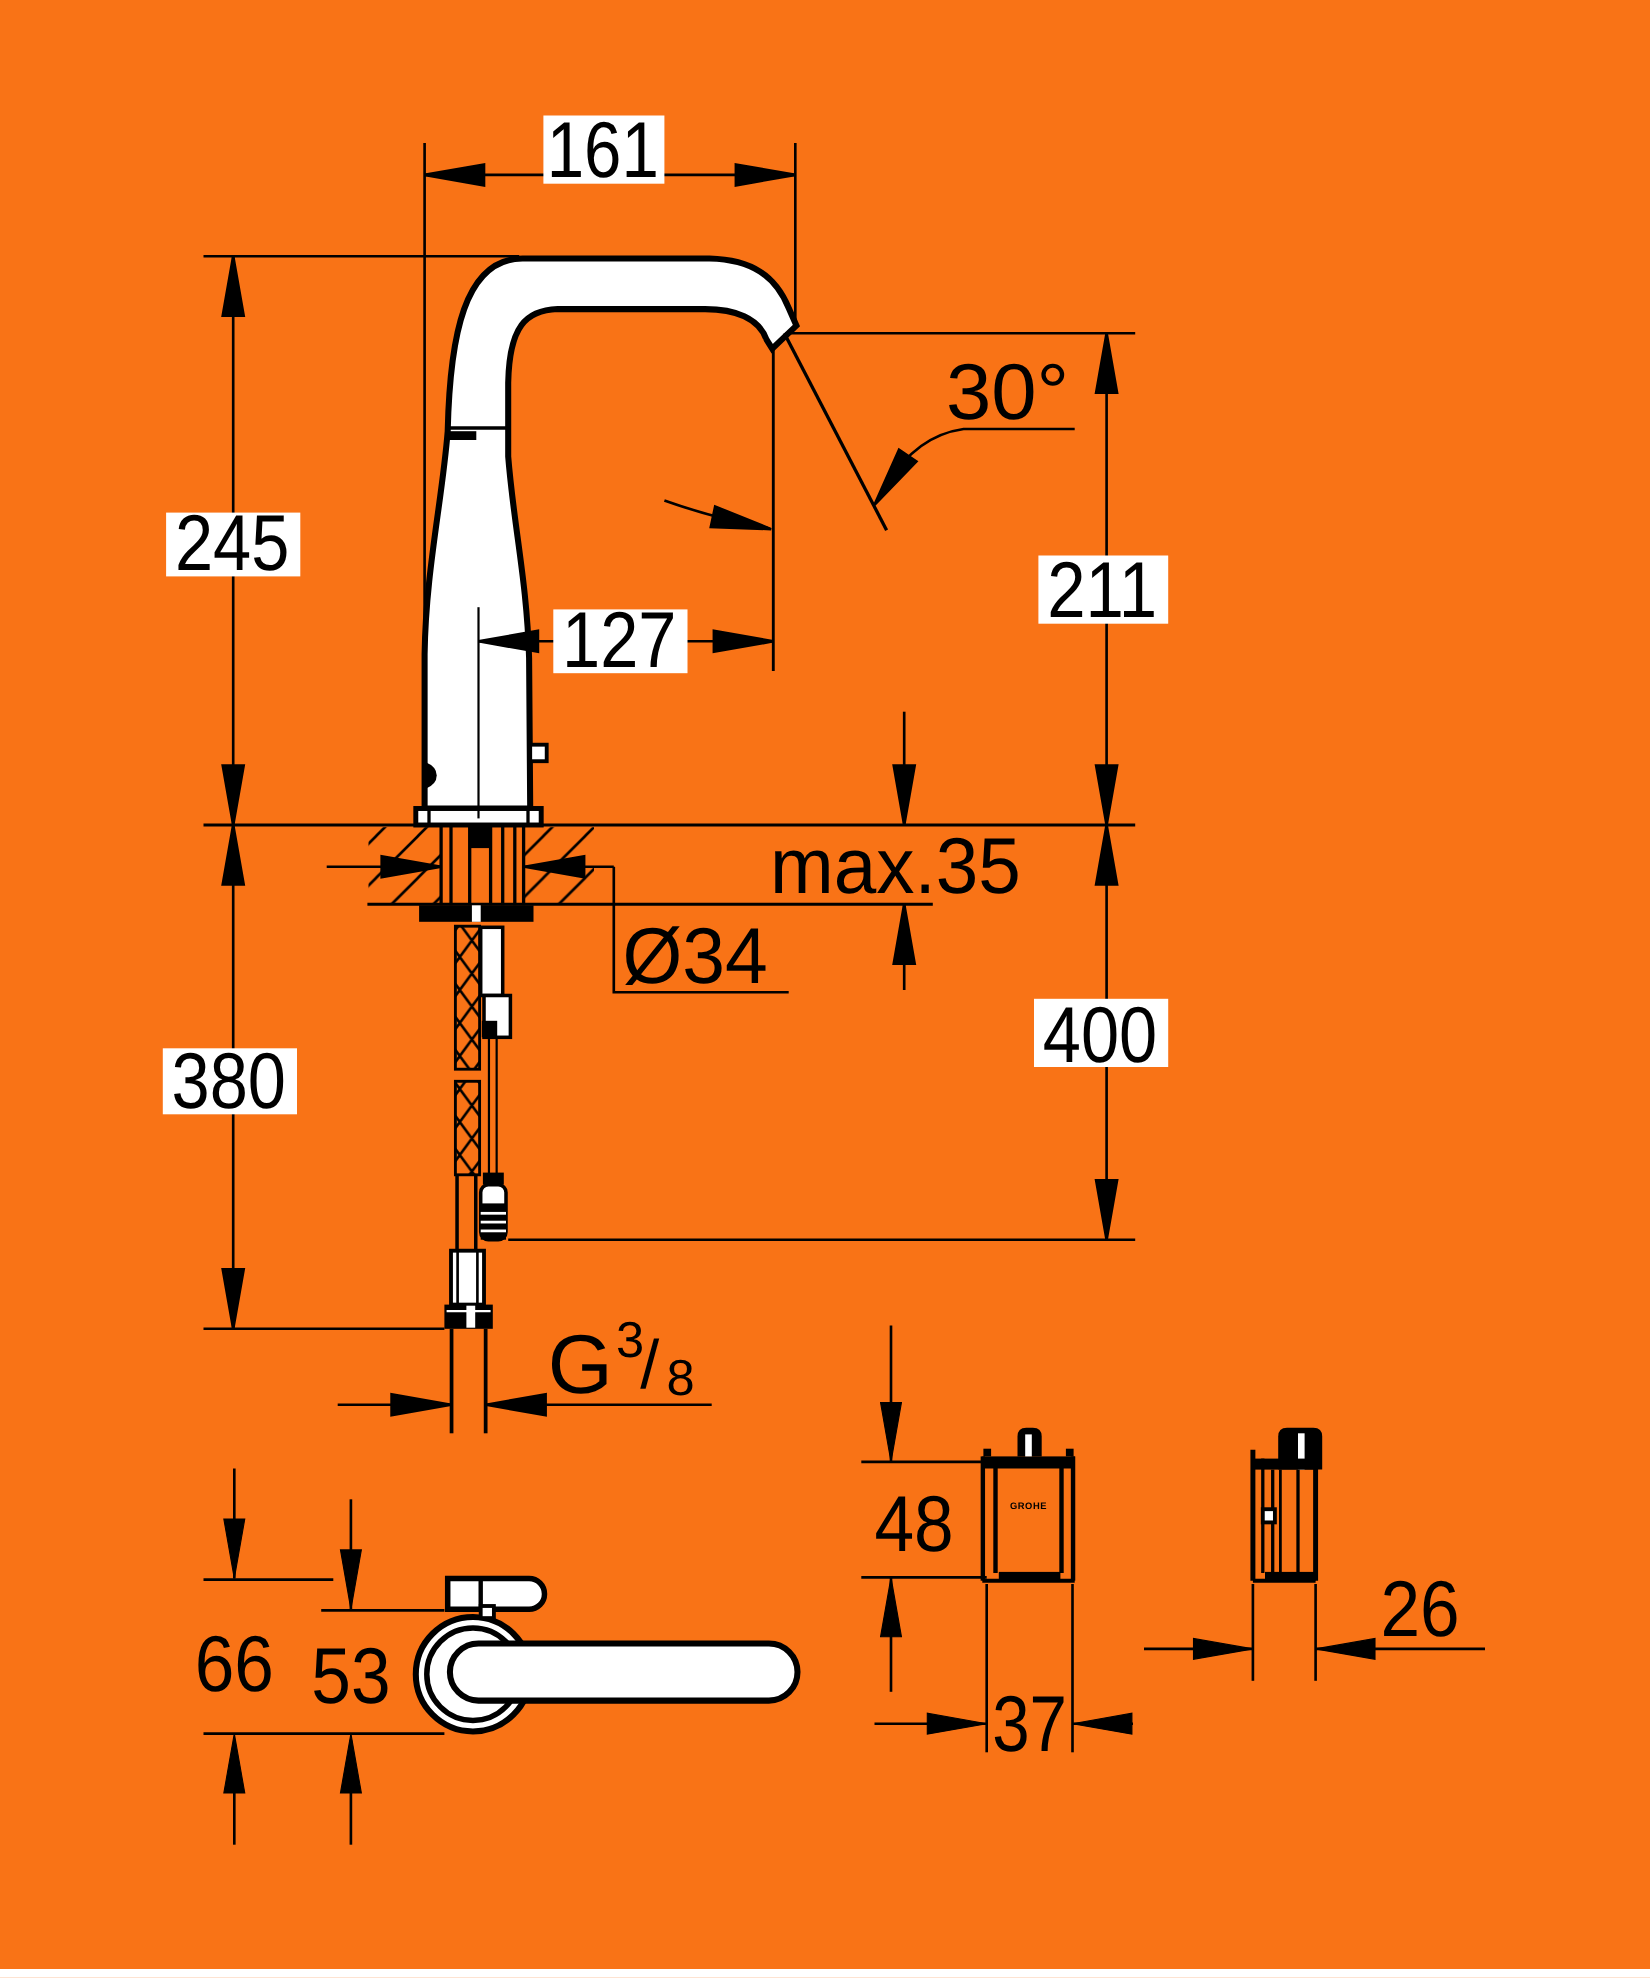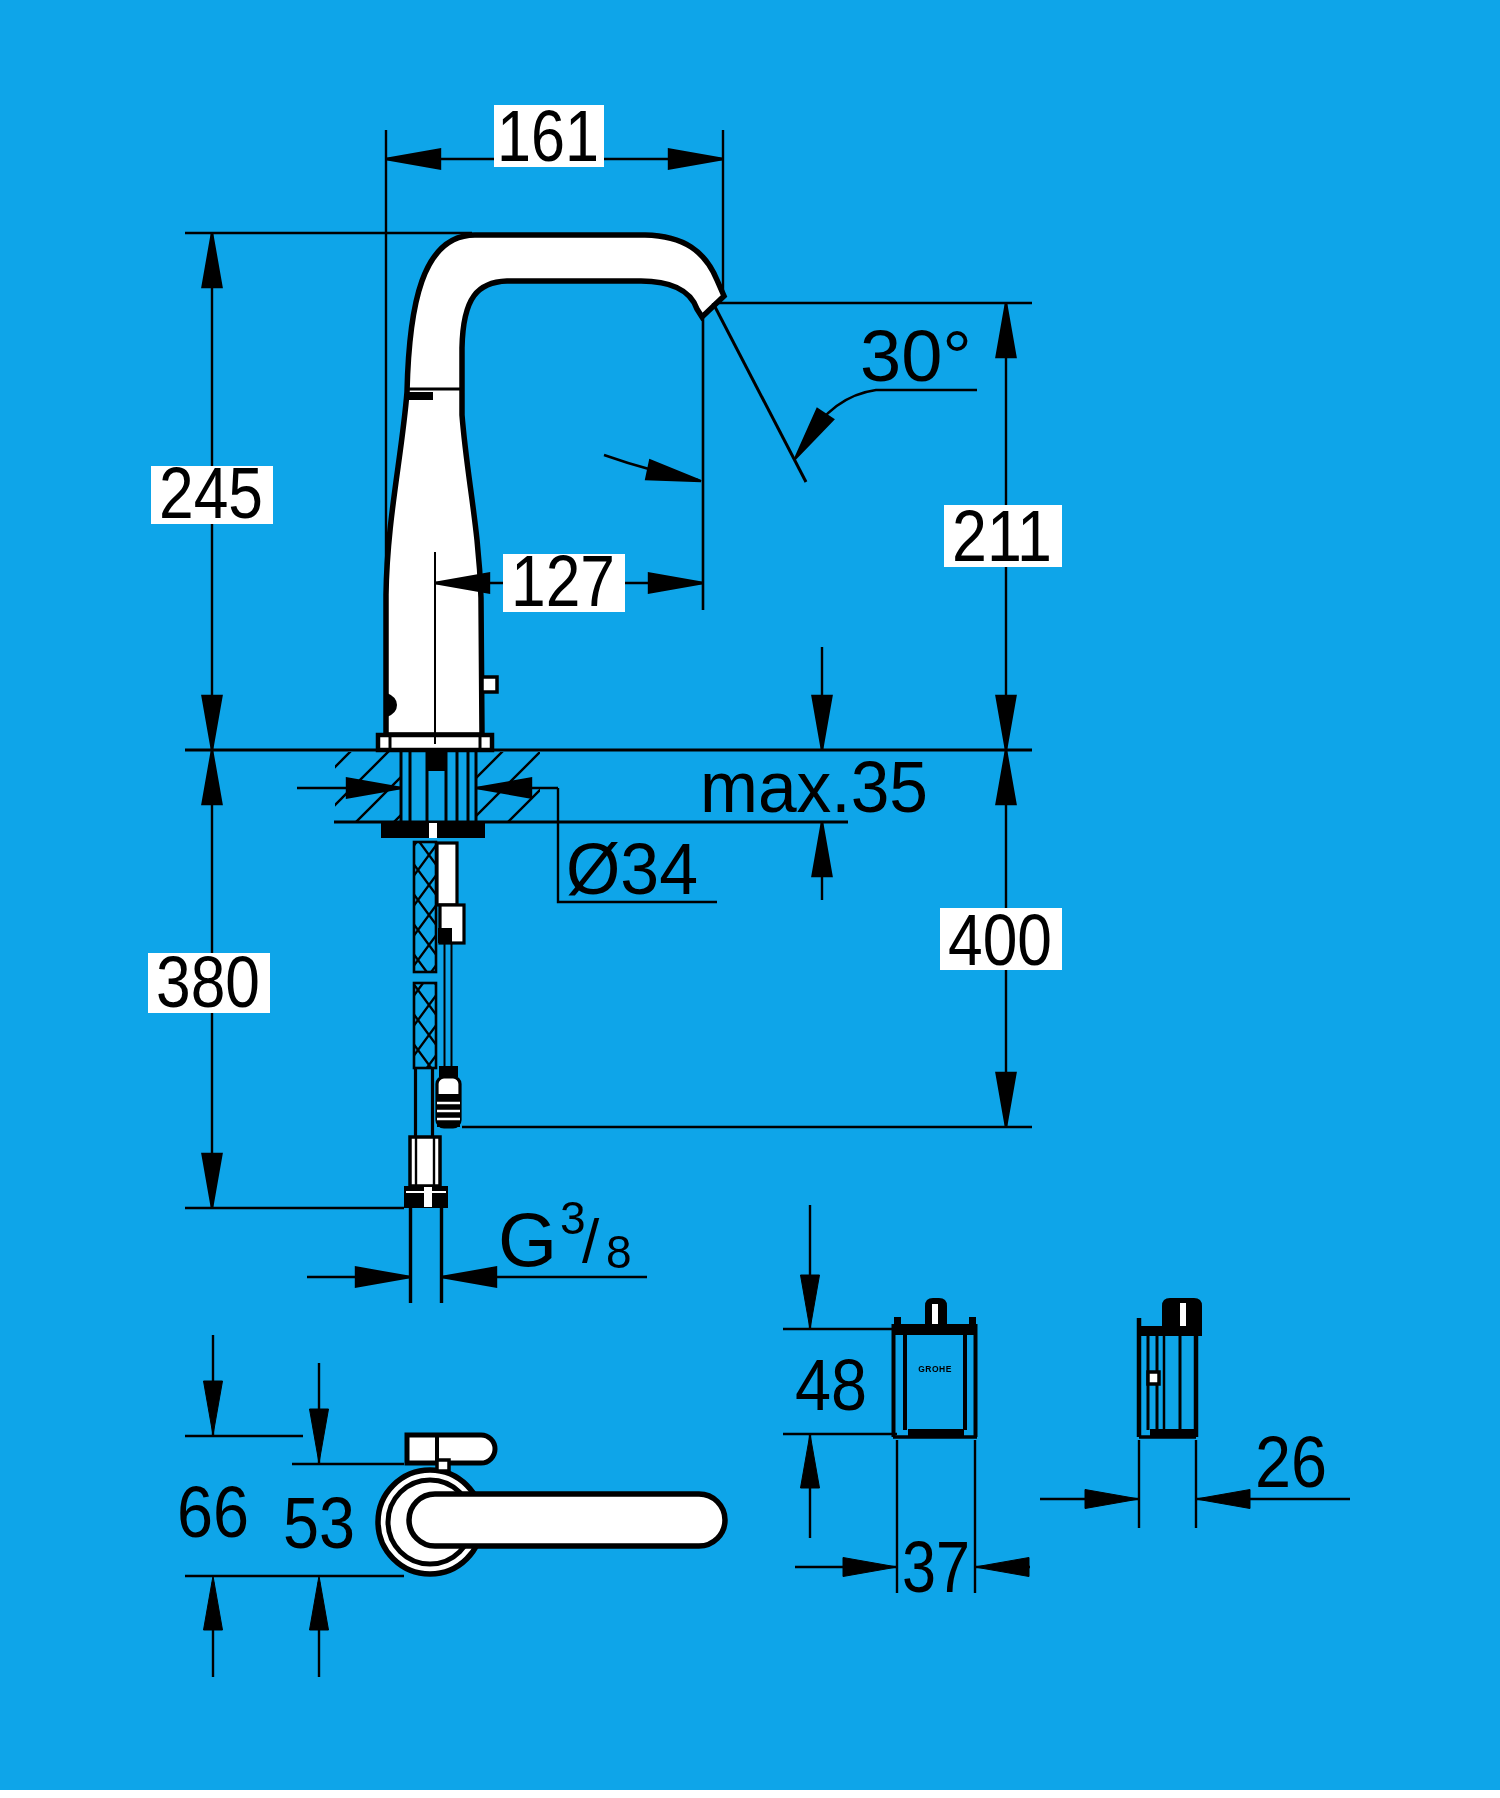--- a/index.html
+++ b/index.html
@@ -1,16 +1,16 @@
 <!DOCTYPE html>
 <html><head>
 <meta charset="utf-8">
 <style>
   html,body{margin:0;padding:0;background:#fff;}
-  .canvas{position:relative;width:1500px;height:1790px;background:#0ea5e9;overflow:hidden;}
+  .canvas{position:relative;width:1500px;height:1790px;background:#f97316;overflow:hidden;}
   svg{position:absolute;left:0;top:0;}
   text{font-family:"Liberation Sans", sans-serif;fill:#000;}
   .dim{font-size:72px;}
   .dimS{font-size:46px;}
   .logo{font-size:8.5px;font-weight:bold;letter-spacing:.5px;}
 </style>
 </head>
 <body>
 
 <div class="canvas">

